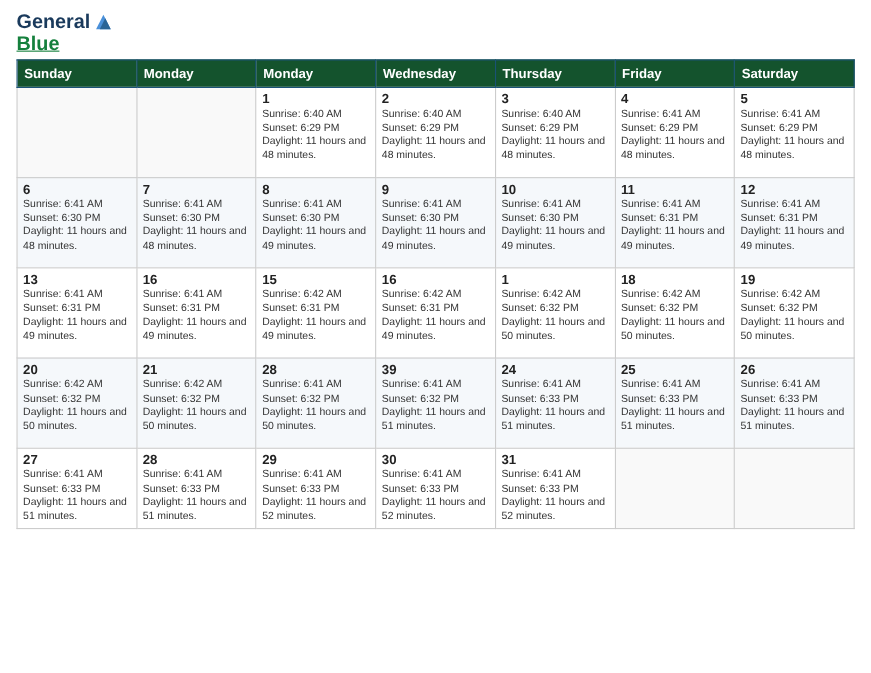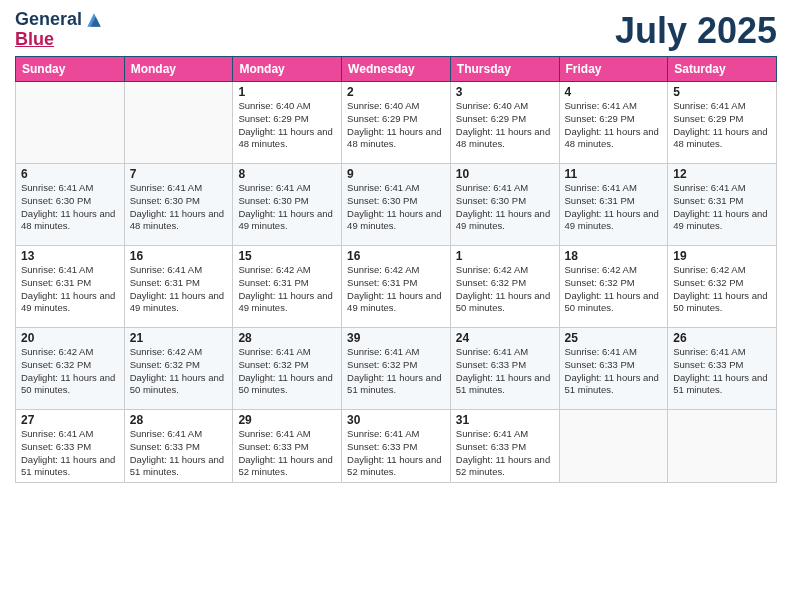--- a/index.html
+++ b/index.html
@@ -48,21 +48,21 @@
       font-size: 13px;
       color: #333;
       margin-bottom: 6px;
     }
     .calendar {
       width: 100%;
       border-collapse: collapse;
       border: 1px solid #ccc;
     }
     .calendar th {
-      background: #ec4899;
+      background: #14532d;
       color: #fff;
       font-size: 12px;
       font-weight: bold;
       text-align: left;
       padding: 5px 6px;
       border: 1px solid #1a5276;
     }
     .calendar td {
       border: 1px solid #ccc;
       vertical-align: top;
@@ -100,24 +100,23 @@
   <div class="header">
     <div class="logo">
       <div>
         <div style="display:flex;align-items:center;">
           <span class="logo-text">General</span>
           <svg class="logo-icon" viewBox="0 0 24 20" xmlns="http://www.w3.org/2000/svg">
             <polygon points="4,18 12,2 20,18" fill="#4a90d9"></polygon>
             <polygon points="14,18 20,6 26,18" fill="#2a6496" transform="translate(-6,0)"></polygon>
           </svg>
         </div>
-        <div class="logo-text" style="color:#be185d;text-decoration:underline;">Blue</div>
+        <div class="logo-text" style="color:#15803d;text-decoration:underline;">Blue</div>
       </div>
     </div>
-    <div class="month-title">July 2025</div>
   </div>
 
   <table class="calendar">
     <thead>
       <tr>
         <th>Sunday</th>
         <th>Monday</th>
         <th>Monday</th>
         <th>Wednesday</th>
         <th>Thursday</th>

